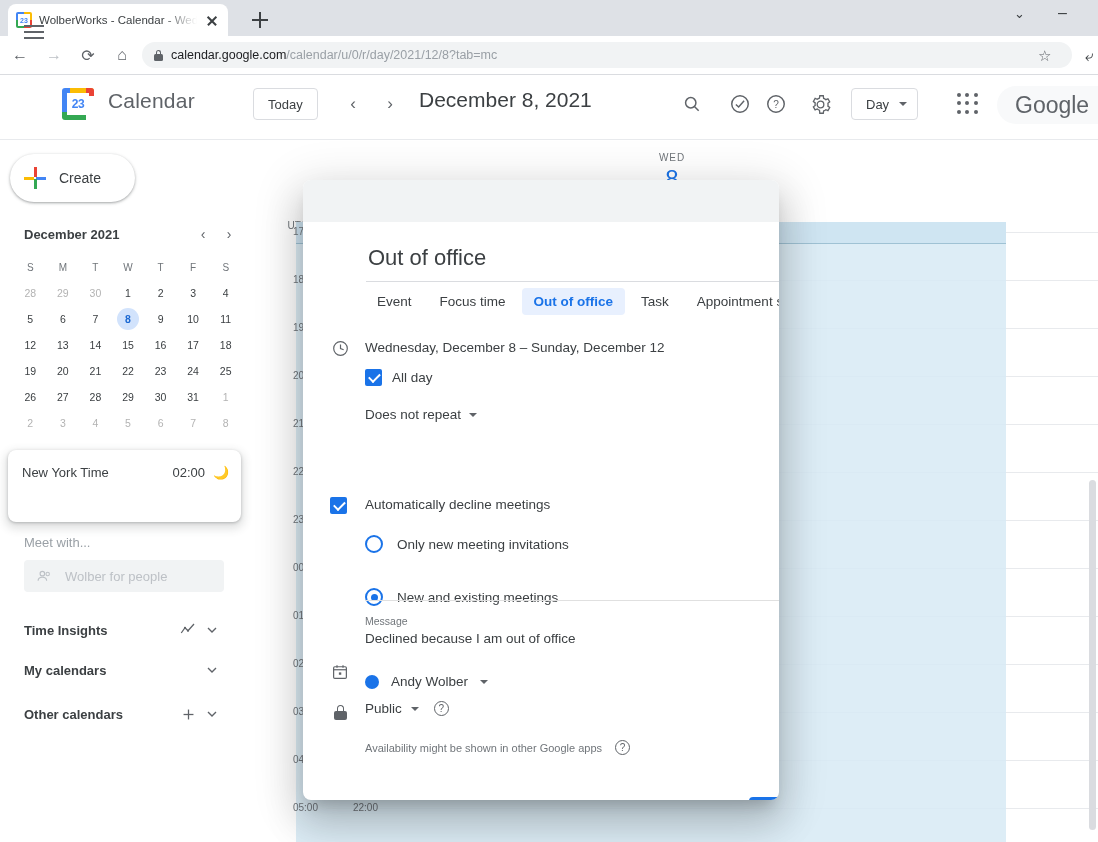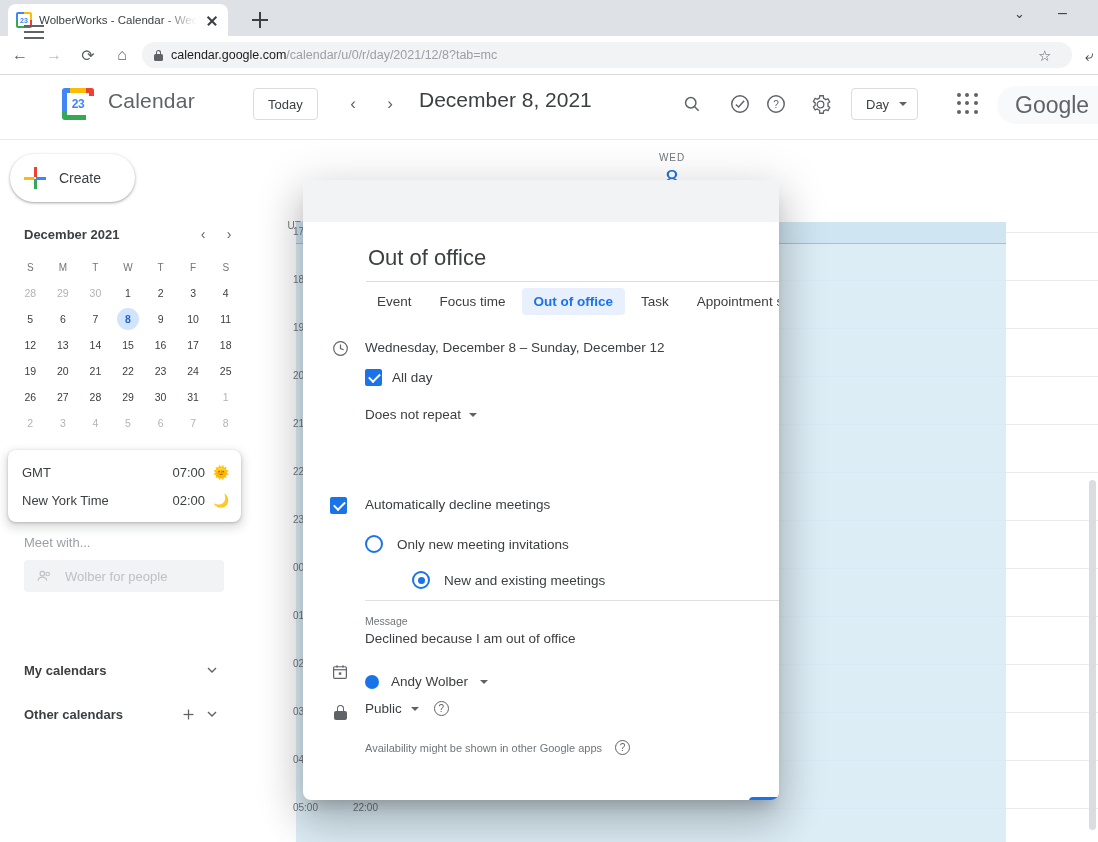--- a/index.html
+++ b/index.html
@@ -374,21 +374,21 @@
   .radio-row {
     position: absolute; left: 62px; display: flex; align-items: center; gap: 14px; cursor: pointer;
   }
   .rb { width: 18px; height: 18px; border-radius: 50%; border: 2px solid #1a73e8; position: relative; flex: 0 0 18px; }
   .rb.checked::after {
     content: ""; position: absolute; left: 3.5px; top: 3.5px; width: 7px; height: 7px;
     border-radius: 50%; background: #1a73e8;
   }
   .radio-label { font-size: 13.5px; color: #3c4043; }
   .r1 { top: 313px; }
-  .r2 { top: 349px; margin-left: 47px; }
+  .r2 { top: 366px; }
 
   .sep {
     position: absolute; left: 62px; top: 378px; width: 462px; height: 1px; background: #e0e0e0;
   }
   .msg-label { position: absolute; left: 62px; top: 393px; font-size: 10.5px; color: #70757a; }
   .msg-value { position: absolute; left: 62px; top: 409px; font-size: 13.5px; color: #3c4043; }
 
   .ic-cal2 { top: 440px; }
   .owner-row {
     position: absolute; left: 62px; top: 452px; display: flex; align-items: center; gap: 12px; cursor: pointer;
@@ -671,41 +671,51 @@
             <span>7</span>
           </div>
           <div class="day muted">
             <span>8</span>
           </div>
         </div>
     </div>
 
     <div class="tz-card">
       <div class="tz-row">
-        <span class="tz-name">GMT</span>
-        <span class="tz-time">07:00</span>
-        <span class="tz-glyph">🌞</span>
-      </div>
-      <div class="tz-row">
         <span class="tz-name">New York Time</span>
         <span class="tz-time">02:00</span>
         <span class="tz-glyph">🌙</span>
       </div>
     </div>
 
     <div class="meet-with-label">Meet with...</div>
     <div class="people-search">
       <svg width="17" height="17" viewBox="0 0 24 24">
           <circle cx="9" cy="8" r="3.2" fill="none" stroke="#bdc1c6" stroke-width="1.6"></circle>
           <path d="M3 18c0-3.3 2.7-5 6-5s6 1.7 6 5" fill="none" stroke="#bdc1c6" stroke-width="1.6"></path>
           <circle cx="16.5" cy="8.5" r="2.4" fill="none" stroke="#bdc1c6" stroke-width="1.5"></circle>
         </svg>
       <span class="ph">Wolber for people</span>
     </div>
 
+    <div class="side-section s-insights">
+      <span class="lbl">Time Insights</span>
+      <span class="side-ic">
+        <svg width="18" height="18" viewBox="0 0 24 24">
+            <polyline points="3,16 8,9 12,13 20,4" fill="none" stroke="#5f6368" stroke-width="1.7"></polyline>
+            <circle cx="8" cy="9" r="1.4" fill="#5f6368"></circle>
+            <circle cx="12" cy="13" r="1.4" fill="#5f6368"></circle>
+          </svg>
+      </span>
+      <span class="side-ic">
+        <svg width="16" height="16" viewBox="0 0 24 24">
+            <polyline points="6,9 12,15 18,9" fill="none" stroke="#5f6368" stroke-width="2"></polyline>
+          </svg>
+      </span>
+    </div>
 
     <div class="side-section s-mycal">
       <span class="lbl">My calendars</span>
       <span class="side-ic">
         <svg width="16" height="16" viewBox="0 0 24 24">
             <polyline points="6,9 12,15 18,9" fill="none" stroke="#5f6368" stroke-width="2"></polyline>
           </svg>
       </span>
     </div>
 

